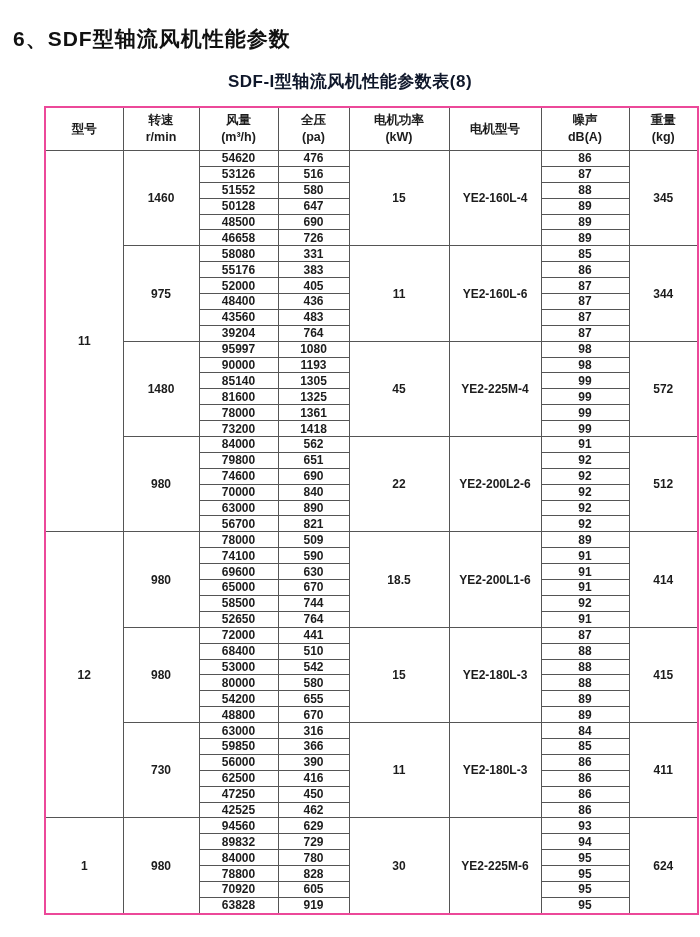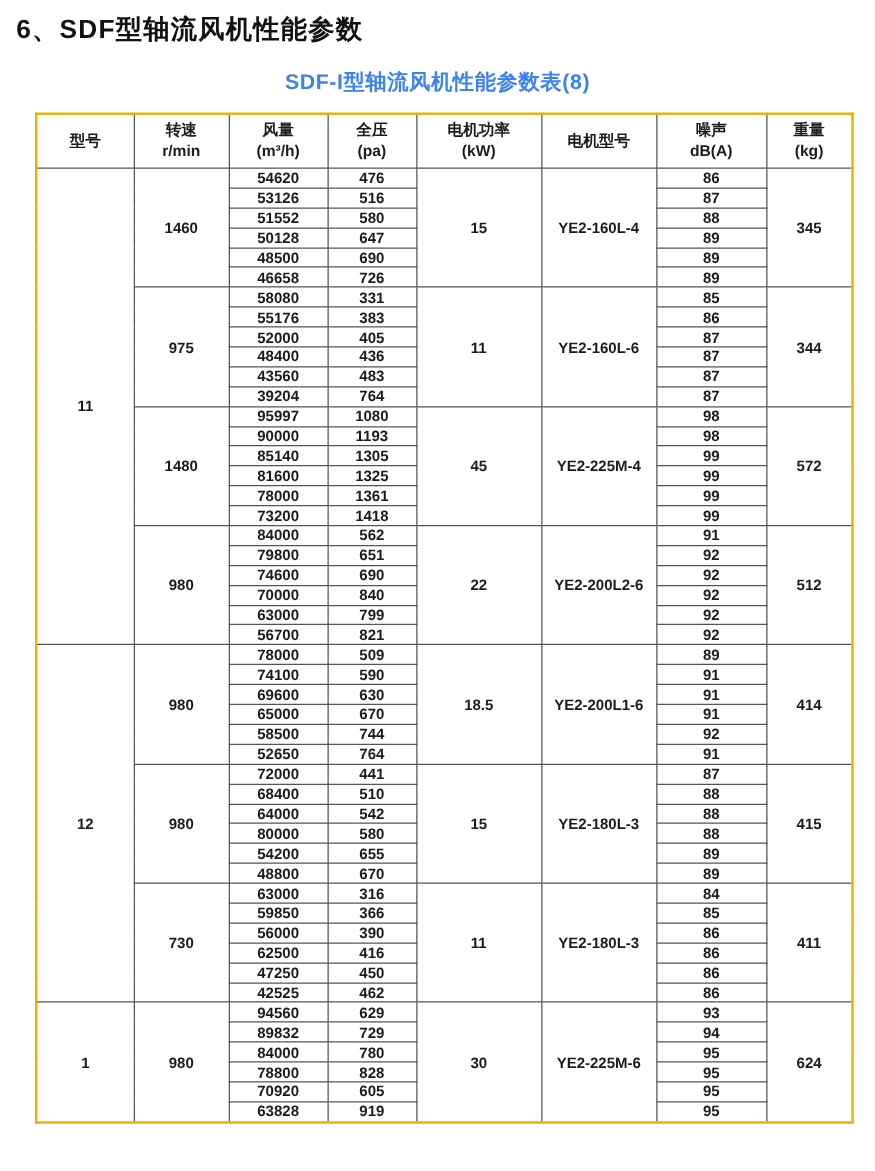--- a/index.html
+++ b/index.html
@@ -1,20 +1,20 @@
 <!DOCTYPE html>
 <html><head>
 <meta charset="utf-8">
 <style>
   html,body{margin:0;padding:0;background:#ffffff;}
   body{width:700px;height:937px;font-family:"Liberation Sans","DejaVu Sans",sans-serif;color:#1a1a1a;overflow:hidden;}
   .page{width:700px;height:937px;position:relative;}
-  .heading{font-size:21px;font-weight:bold;margin:0;padding:9px 0 0 13px;letter-spacing:1px;color:#111;}
-  .subtitle{font-size:17px;font-weight:bold;text-align:center;margin:0;padding:17px 0 13px 0;letter-spacing:0.5px;color:#3b82f6;}
-  table.spec-table{border-collapse:collapse;table-layout:fixed;margin-left:28px;border:2px solid #eab308;}
+  .heading{font-size:21px;font-weight:bold;margin:0;padding:25px 0 0 13px;letter-spacing:1px;color:#111;}
+  .subtitle{font-size:17px;font-weight:bold;text-align:center;margin:0;padding:17px 0 13px 0;letter-spacing:0.5px;color:#0f172a;}
+  table.spec-table{border-collapse:collapse;table-layout:fixed;margin-left:44px;border:2px solid #ec4899;}
   .spec-table th,.spec-table td{
     border:1px solid #555;
     text-align:center;vertical-align:middle;
     padding:0;font-weight:bold;color:#1c1c1c;
     overflow:hidden;white-space:nowrap;
   }
   .spec-table th{height:42px;font-size:12.5px;line-height:1.35;}
   .spec-table td{height:14.9px;font-size:12px;line-height:1;}
   col.c-model{width:78px;}
   col.c-speed{width:76px;}
@@ -200,21 +200,21 @@
           <td>690</td>
           <td>92</td>
         </tr>
         <tr>
           <td>70000</td>
           <td>840</td>
           <td>92</td>
         </tr>
         <tr>
           <td>63000</td>
-          <td>799</td>
+          <td>890</td>
           <td>92</td>
         </tr>
         <tr>
           <td>56700</td>
           <td>821</td>
           <td>92</td>
         </tr>
         <tr>
           <td rowspan="18">12</td>
           <td rowspan="6">980</td>
@@ -258,21 +258,21 @@
           <td rowspan="6">YE2-180L-3</td>
           <td>87</td>
           <td rowspan="6">415</td>
         </tr>
         <tr>
           <td>68400</td>
           <td>510</td>
           <td>88</td>
         </tr>
         <tr>
-          <td>64000</td>
+          <td>53000</td>
           <td>542</td>
           <td>88</td>
         </tr>
         <tr>
           <td>80000</td>
           <td>580</td>
           <td>88</td>
         </tr>
         <tr>
           <td>54200</td>

